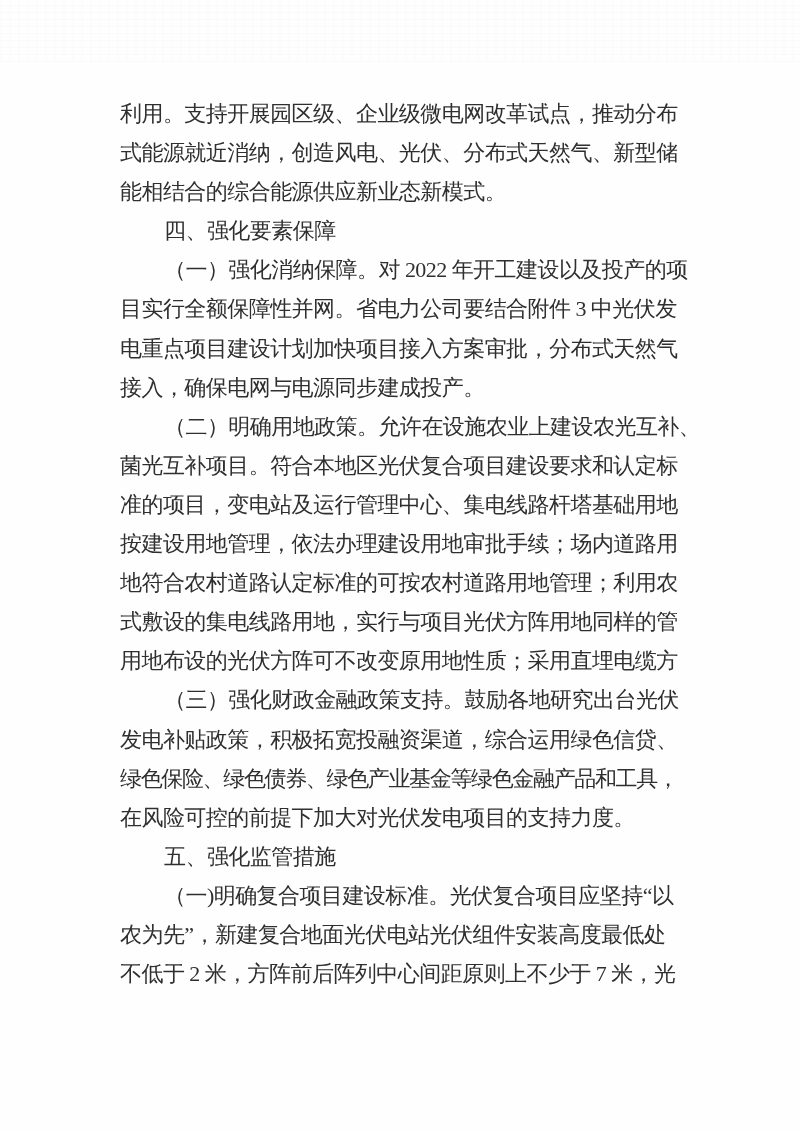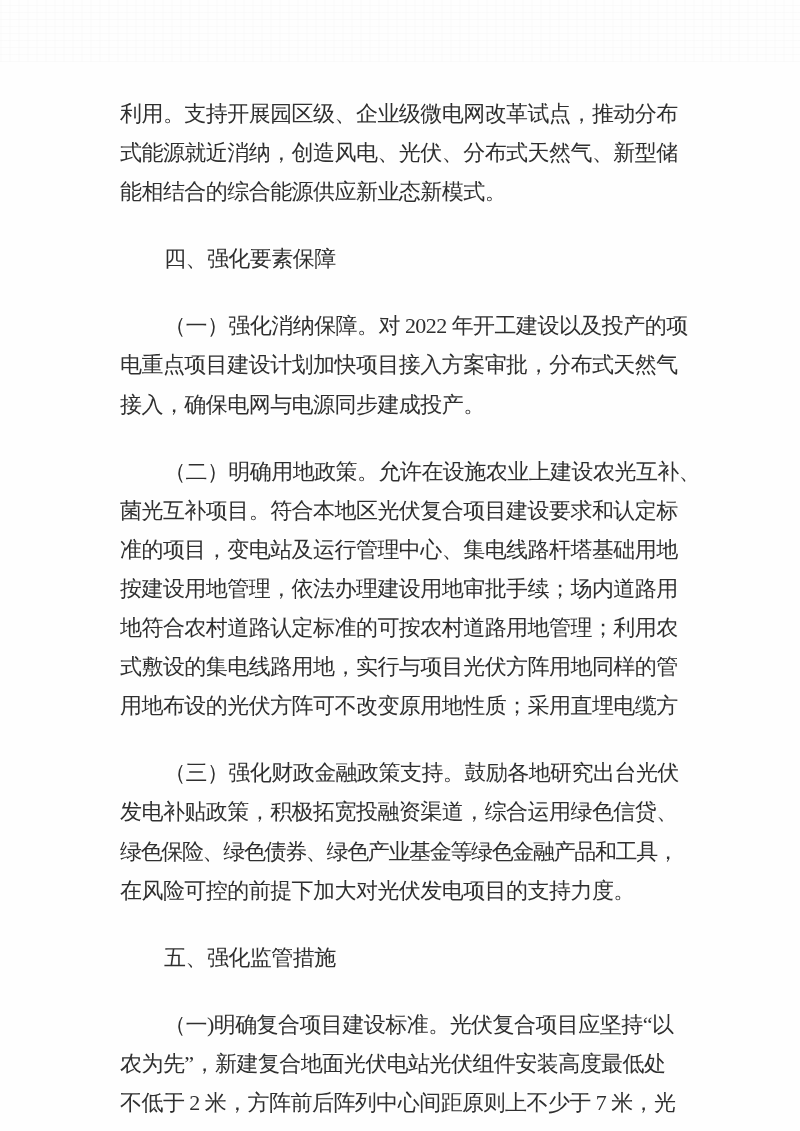--- a/index.html
+++ b/index.html
@@ -46,38 +46,38 @@
     font-size: 22px;
     line-height: 39.1px;
     letter-spacing: -0.55px;
   }
   .line {
     white-space: nowrap;
     height: 39.1px;
   }
   .indent {
     text-indent: 44px;
-    margin-top: 28px;
   }
   .tight {
     letter-spacing: -1.35px;
   }
 </style>
 </head>
 <body>
 
 <div class="page">
   <div class="scan-noise"></div>
 
   <div class="text-block">
     <div class="line">利用。支持开展园区级、企业级微电网改革试点，推动分布</div>
     <div class="line">式能源就近消纳，创造风电、光伏、分布式天然气、新型储</div>
     <div class="line">能相结合的综合能源供应新业态新模式。</div>
     <div class="line indent">四、强化要素保障</div>
     <div class="line indent">（一）强化消纳保障。对 2022 年开工建设以及投产的项</div>
+    <div class="line">目实行全额保障性并网。省电力公司要结合附件 3 中光伏发</div>
     <div class="line">电重点项目建设计划加快项目接入方案审批，分布式天然气</div>
     <div class="line">接入，确保电网与电源同步建成投产。</div>
     <div class="line indent">（二）明确用地政策。允许在设施农业上建设农光互补、</div>
     <div class="line">菌光互补项目。符合本地区光伏复合项目建设要求和认定标</div>
     <div class="line">准的项目，变电站及运行管理中心、集电线路杆塔基础用地</div>
     <div class="line">按建设用地管理，依法办理建设用地审批手续；场内道路用</div>
     <div class="line">地符合农村道路认定标准的可按农村道路用地管理；利用农</div>
     <div class="line">式敷设的集电线路用地，实行与项目光伏方阵用地同样的管</div>
     <div class="line">用地布设的光伏方阵可不改变原用地性质；采用直埋电缆方</div>
     <div class="line indent">（三）强化财政金融政策支持。鼓励各地研究出台光伏</div>

